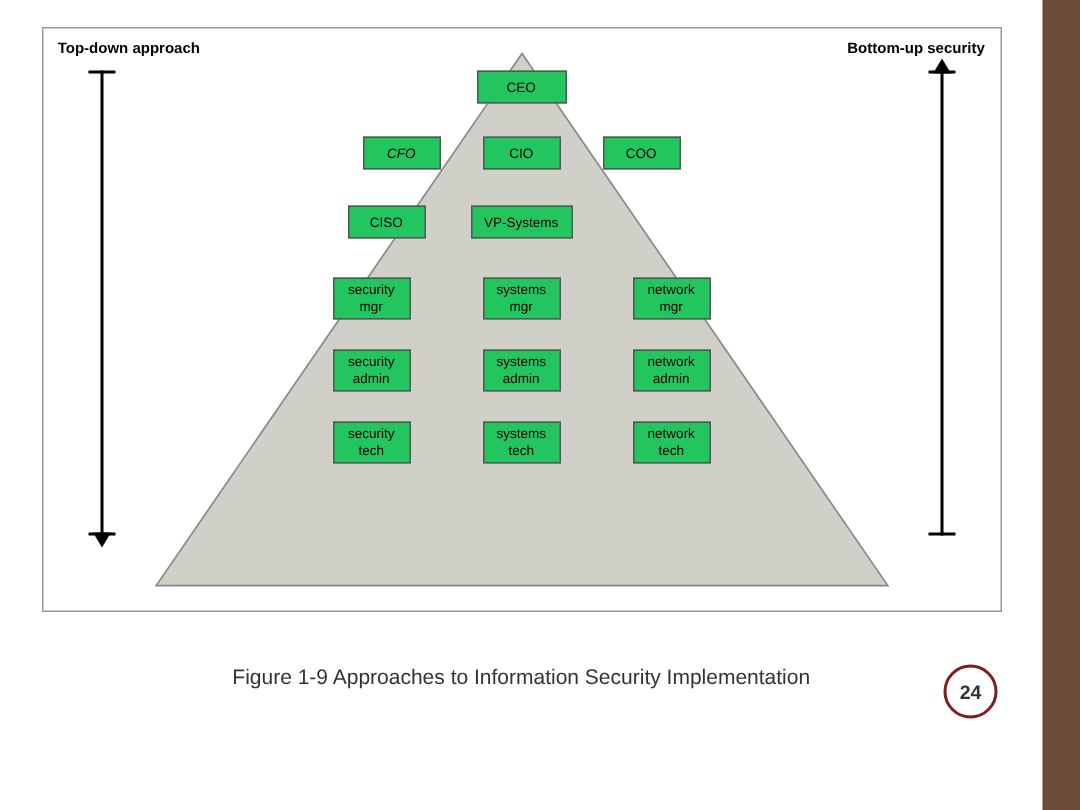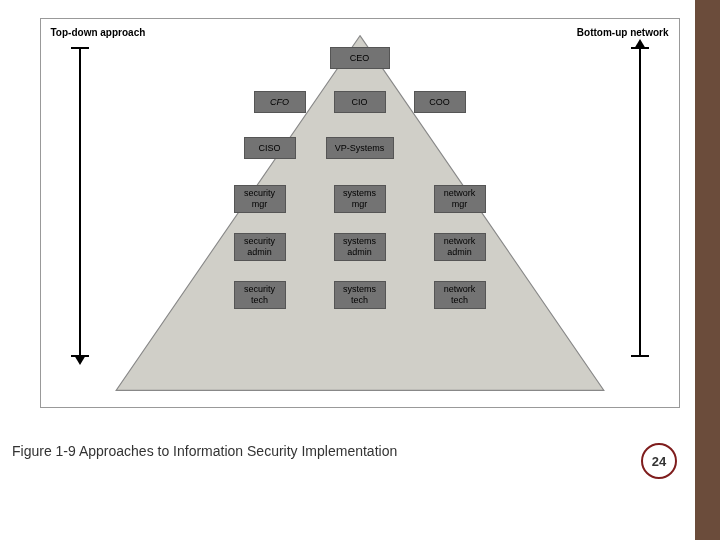--- a/index.html
+++ b/index.html
@@ -23,21 +23,21 @@
     .right-sidebar {
       position: absolute;
       top: 0; right: 0;
       width: 25px;
       height: 540px;
       background: #6b4c3b;
     }
 
     .slide-content {
       position: absolute;
-      top: 0; left: 12px;
+      top: 0; left: 0;
       width: 695px;
       height: 499px;
       padding: 18px 24px 10px 24px;
     }
 
     
     .diagram-container {
       position: relative;
       width: 640px;
       height: 390px;
@@ -140,21 +140,21 @@
       top: 0;
       left: 0;
       width: 100%;
       height: 100%;
     }
 
     
     .box {
       position: absolute;
       border: 1px solid #555;
-      background: #737373;
+      background: #22c55e;
       display: flex;
       align-items: center;
       justify-content: center;
       font-size: 9px;
       text-align: center;
       line-height: 1.2;
       padding: 2px;
     }
 
     .box-ceo {
@@ -285,20 +285,21 @@
       left: calc(50% + 100px);
       transform: translateX(-50%);
     }
 
     
     .caption-area {
       position: absolute;
       bottom: 30px;
       left: 0;
       right: 0;
+      text-align: center;
     }
 
     .figure-caption {
       font-size: 14px;
       color: #333;
       margin-bottom: 10px;
     }
 
     .sub-caption {
       font-size: 11px;
@@ -327,21 +328,21 @@
 <body>
 
 <div class="slide-bg"></div>
 <div class="right-sidebar"></div>
 
 <div class="slide-content">
 
   <div class="diagram-container">
 
     <span class="approach-label top-down-label">Top-down approach</span>
-    <span class="approach-label bottom-up-label">Bottom-up network</span>
+    <span class="approach-label bottom-up-label">Bottom-up security</span>
 
     <div class="arrow-down-top"></div>
     <div class="arrow-down"></div>
     <div class="arrow-down-bottom"></div>
 
     <div class="arrow-up-top"></div>
     <div class="arrow-up"></div>
     <div class="arrow-up-bottom"></div>
 
     <svg class="pyramid-svg" viewBox="0 0 520 350" xmlns="http://www.w3.org/2000/svg">

